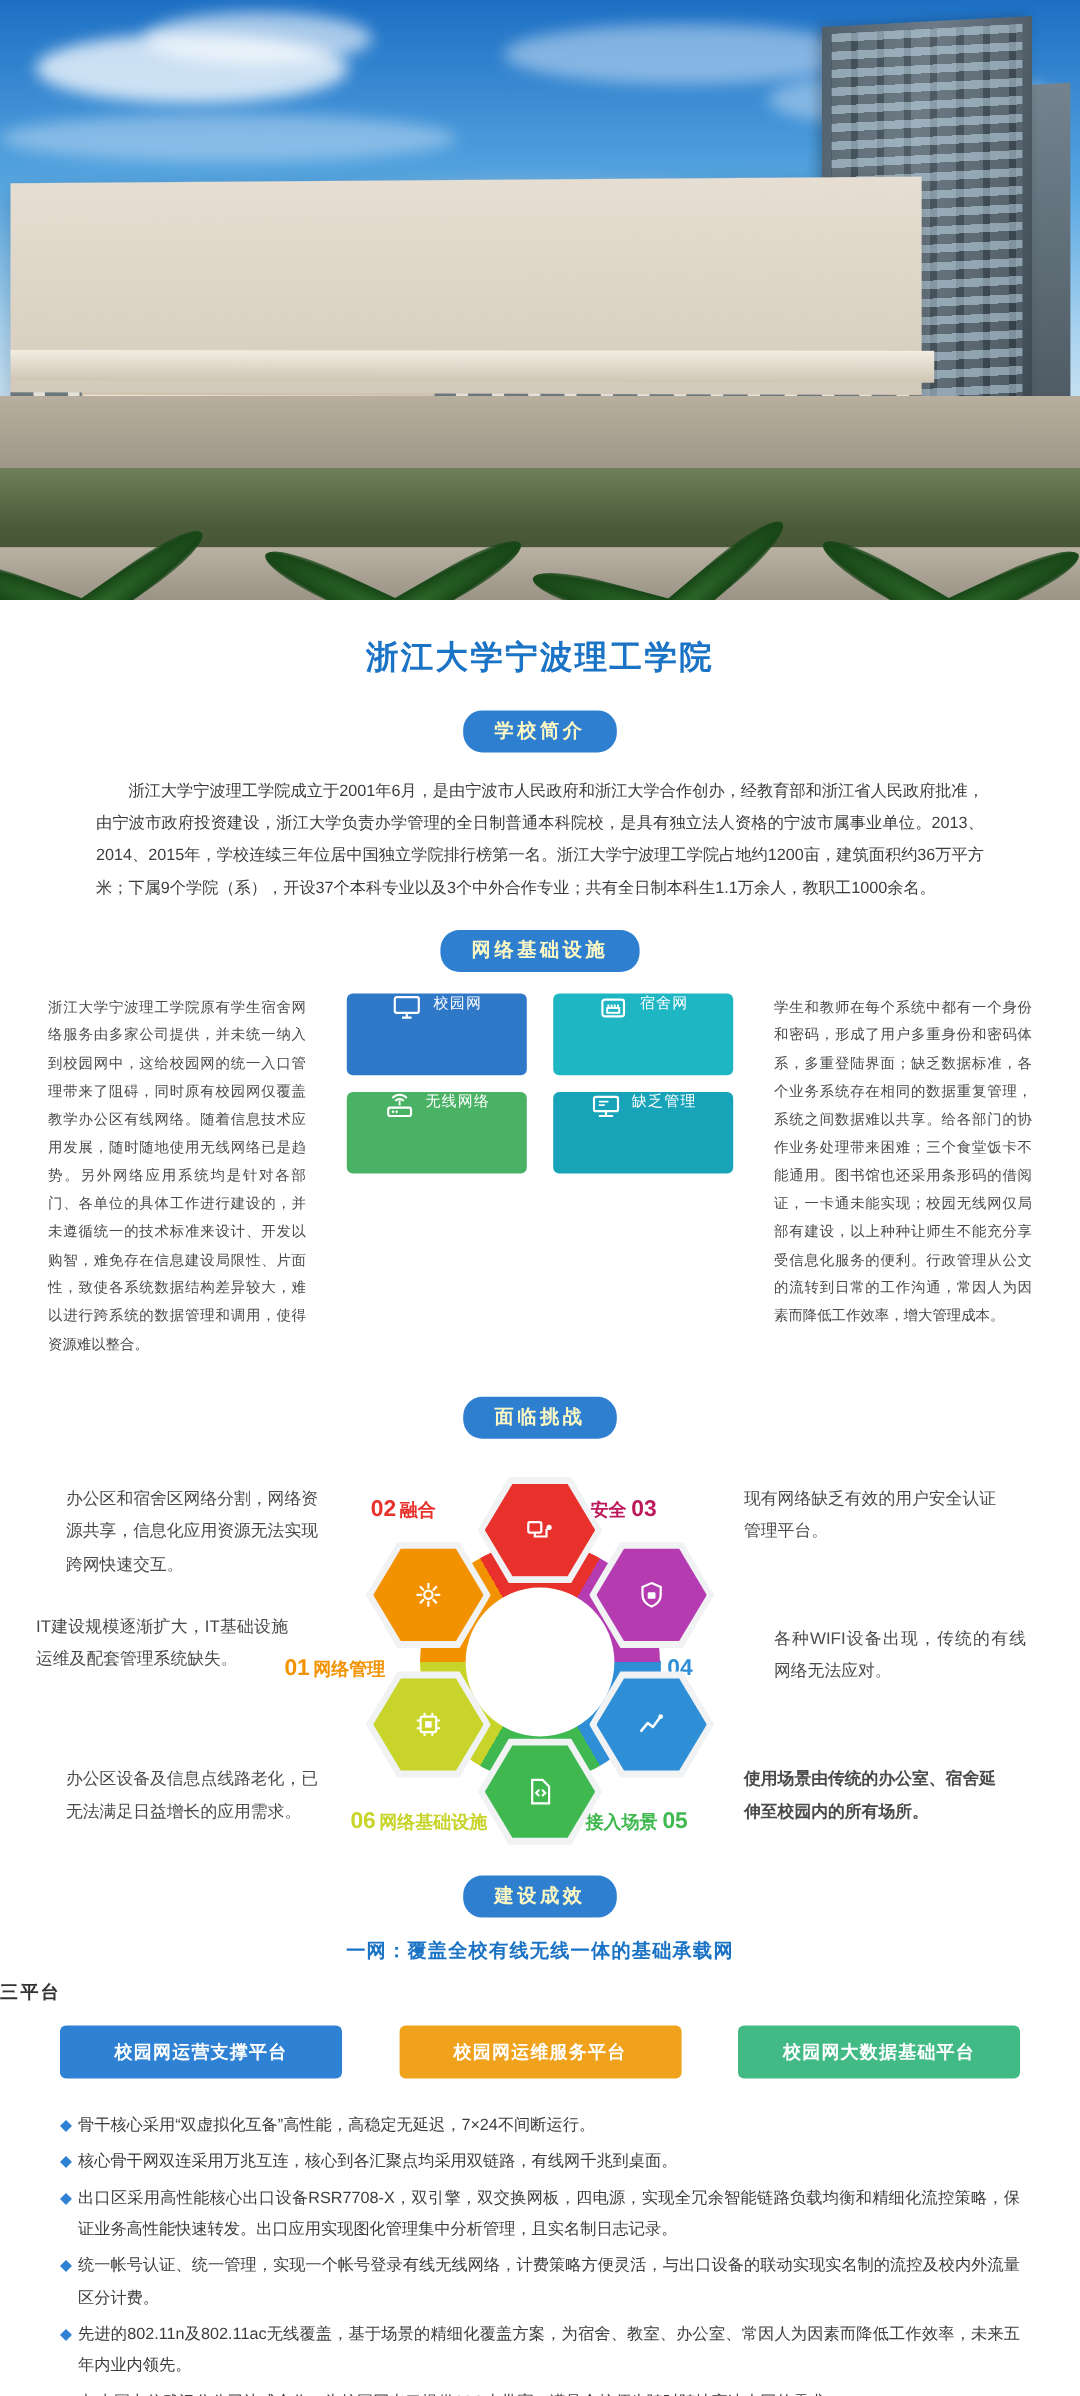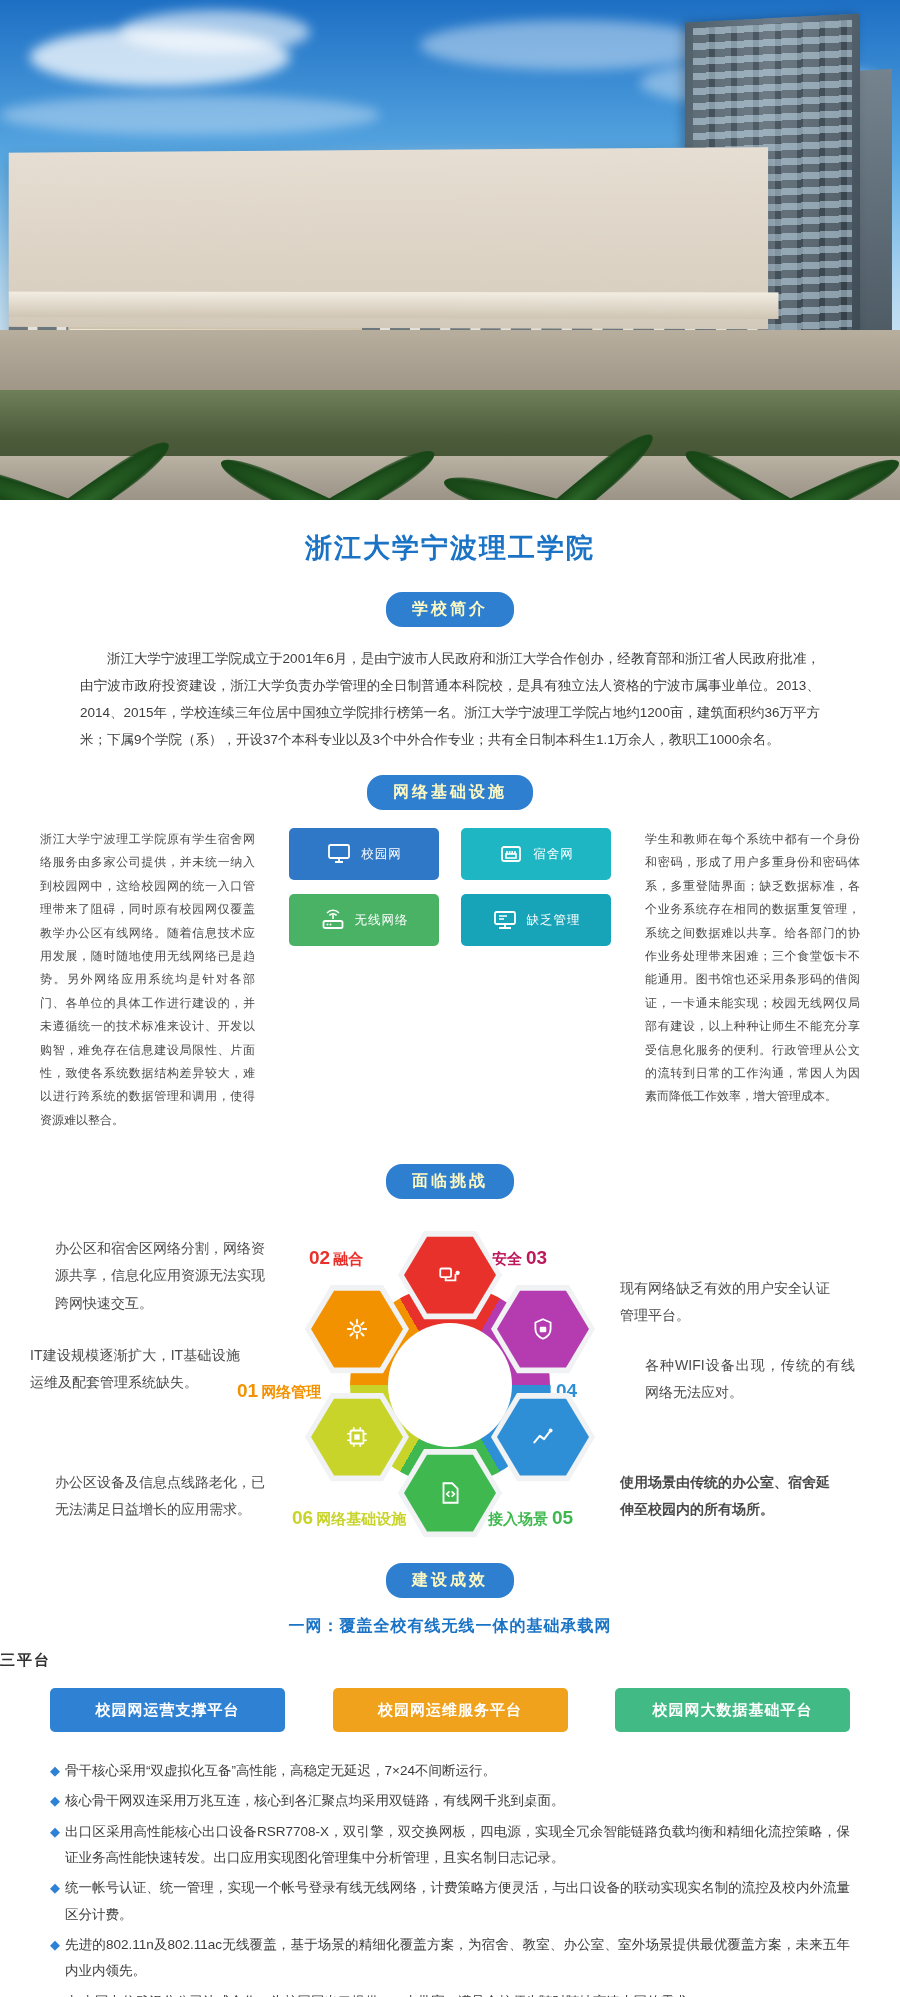--- a/index.html
+++ b/index.html
@@ -198,26 +198,26 @@
     text-align: justify;
   }
   .tile-grid {
     width: 330px;
     display: grid;
     grid-template-columns: 1fr 1fr;
     gap: 14px;
     justify-items: center;
   }
   .tile {
-    width: 150px; height: 52px;
+    width: 150px; height: 68px;
     border-radius: 5px;
     color: #fff;
     display: flex;
     flex-direction: row;
-    align-items: center;
+    align-items: flex-start;
     justify-content: center;
     gap: 9px;
     font-size: 13px;
   }
   .tile .ticon { width: 26px; height: 24px; display:block; }
   .tile-1 { background: #2f78c8; }
   .tile-2 { background: #1fb6c4; }
   .tile-3 { background: #49b265; }
   .tile-4 { background: #17a3b8; }
   .tile .tlabel { font-size: 12.5px; letter-spacing:1px;}
@@ -475,21 +475,21 @@
 
     <div class="pill-wrap" style="margin-top:32px">
       <span class="pill">面临挑战</span>
     </div>
 
     <div class="hex-section">
 
       <div class="hex-note" style="left:55px; top:18px;">办公区和宿舍区网络分割，网络资源共享，信息化应用资源无法实现跨网快速交互。</div>
       <div class="hex-note" style="left:30px; top:125px;">IT建设规模逐渐扩大，IT基础设施运维及配套管理系统缺失。</div>
       <div class="hex-note" style="left:55px; top:252px;">办公区设备及信息点线路老化，已无法满足日益增长的应用需求。</div>
-      <div class="hex-note" style="left:620px; top:18px;margin-top:40px;">现有网络缺乏有效的用户安全认证管理平台。</div>
+      <div class="hex-note" style="left:620px; top:18px;">现有网络缺乏有效的用户安全认证管理平台。</div>
       <div class="hex-note" style="left:645px; top:135px;">各种WIFI设备出现，传统的有线网络无法应对。</div>
       <div class="hex-note" style="left:620px; top:252px;font-weight:bold;">使用场景由传统的办公室、宿舍延伸至校园内的所有场所。</div>
 
       <div class="hex-label" style="left:309px; top:30px;  color:#e8312a;">
         <span class="num">02</span><span>融合</span>
       </div>
       <div class="hex-label" style="left:492px; top:30px;  color:#be185d;">
         <span>安全</span><span class="num" style="margin-left:4px">03</span>
       </div>
       <div class="hex-label" style="left:237px; top:163px; color:#f39200;">
@@ -593,21 +593,21 @@
       <div class="bullet">
         <span class="dia">◆</span>
         <span class="btxt">出口区采用高性能核心出口设备RSR7708-X，双引擎，双交换网板，四电源，实现全冗余智能链路负载均衡和精细化流控策略，保证业务高性能快速转发。出口应用实现图化管理集中分析管理，且实名制日志记录。</span>
       </div>
       <div class="bullet">
         <span class="dia">◆</span>
         <span class="btxt">统一帐号认证、统一管理，实现一个帐号登录有线无线网络，计费策略方便灵活，与出口设备的联动实现实名制的流控及校内外流量区分计费。</span>
       </div>
       <div class="bullet">
         <span class="dia">◆</span>
-        <span class="btxt">先进的802.11n及802.11ac无线覆盖，基于场景的精细化覆盖方案，为宿舍、教室、办公室、室外场景提供最优覆盖方案，未来五年内业内领先。</span>
+        <span class="btxt">先进的802.11n及802.11ac无线覆盖，基于场景的精细化覆盖方案，为宿舍、教室、办公室、常因人为因素而降低工作效率，未来五年内业内领先。</span>
       </div>
       <div class="bullet nodia">
         <span class="btxt">与中国电信武汉分公司达成合作，为校园网出口提供10G大带宽，满足全校师生随时随地高速上网的需求。</span>
       </div>
     </div>
 
   </div>
 </div>
 
 </body></html>

